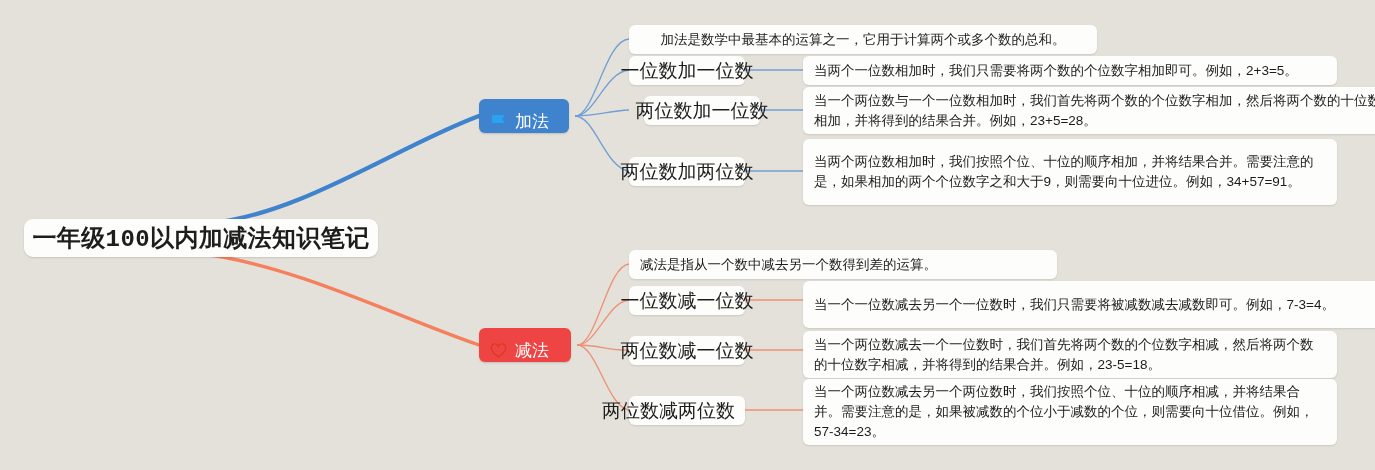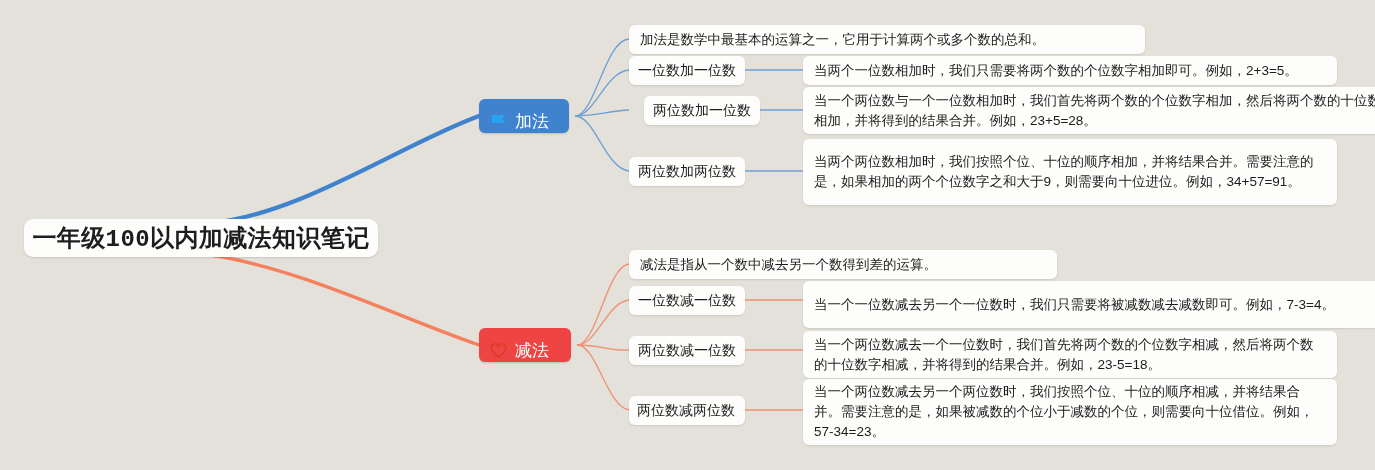--- a/index.html
+++ b/index.html
@@ -92,21 +92,21 @@
 
   
   .subnode {
     height: 29px;
     border-radius: 6px;
     padding: 0 10px;
     justify-content: center;
     box-shadow: 0 1px 2px rgba(0,0,0,.11);
   }
   .subnode .label {
-    font-size: 14px;
+    font-size: 19px;
     white-space: nowrap;
     color: #1c1c1c;
   }
 
   
   .leaf {
     border-radius: 6px;
     padding: 7px 11px;
     box-shadow: 0 1px 2px rgba(0,0,0,.11);
     align-items: center;
@@ -157,21 +157,21 @@
 
   <div class="node branch" id="branch-add">
     <span class="icon-wrap">
       <svg width="17" height="17" viewBox="0 0 17 17">
         <path d="M2 2 H15 L12 6 L15 10 H2 Z" fill="#27a3f0"></path>
       </svg>
     </span>
     <span class="label">加法</span>
   </div>
 
-  <div class="node leaf summary" style="left:629px; top:25px; width:516px; height:29px;">
+  <div class="node leaf summary" style="left:629px; top:25px; width:468px; height:29px;justify-content:center;">
     <span class="label">加法是数学中最基本的运算之一，它用于计算两个或多个数的总和。</span>
   </div>
 
   <div class="node subnode" style="left:629px; top:56px; width:116px;">
     <span class="label">一位数加一位数</span>
   </div>
   <div class="node leaf" style="left:803px; top:56px; width:534px; height:29px;">
     <span class="label">当两个一位数相加时，我们只需要将两个数的个位数字相加即可。例如，2+3=5。</span>
   </div>
 

